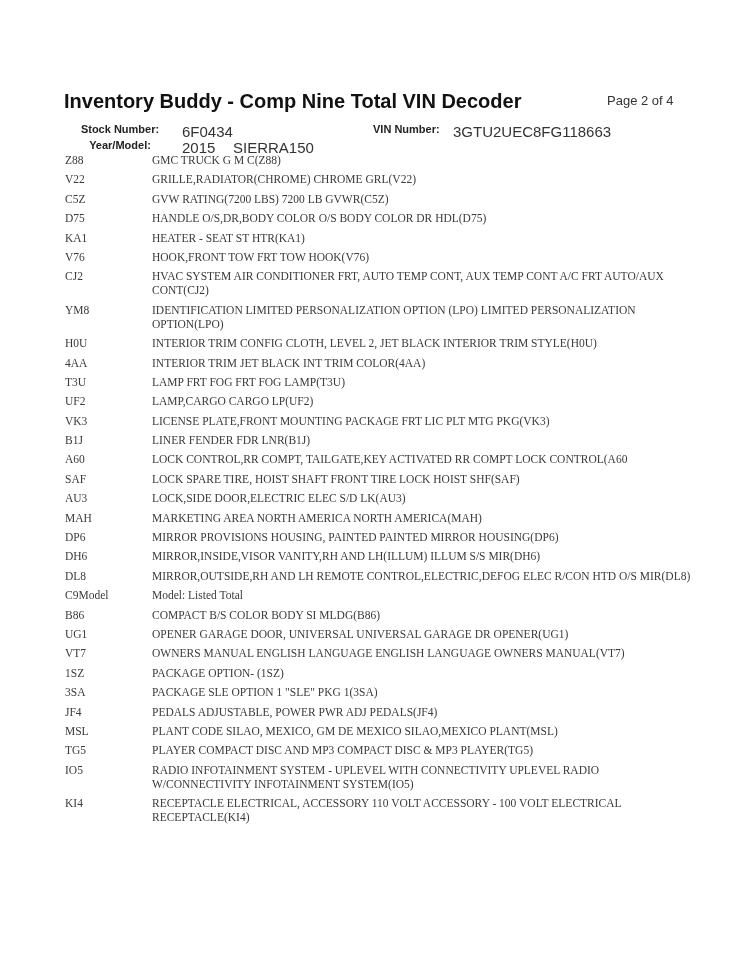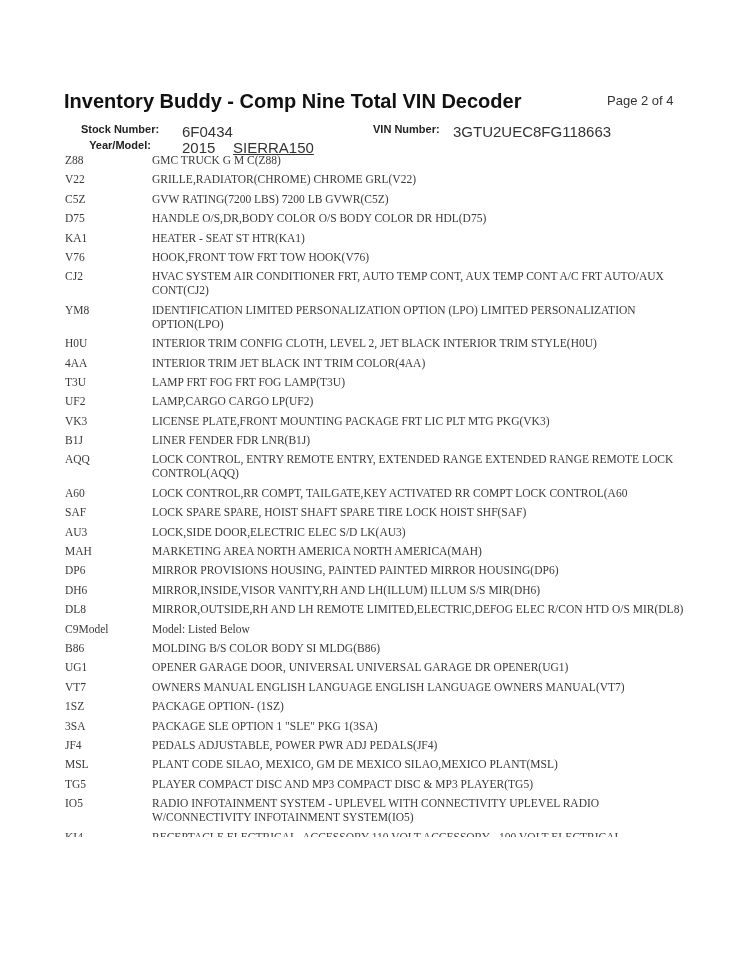--- a/index.html
+++ b/index.html
@@ -98,21 +98,21 @@
   <div class="page-indicator">Page 2 of 4</div>
 
   <div class="hdr-label right row-stock">Stock Number:</div>
   <div class="hdr-value row-stock" style="left:182px;">6F0434</div>
 
   <div class="hdr-label row-stock" style="left:373px;">VIN Number:</div>
   <div class="hdr-value row-stock" style="left:453px;">3GTU2UEC8FG118663</div>
 
   <div class="hdr-label right row-year">Year/Model:</div>
   <div class="hdr-value row-year" style="left:182px;">2015</div>
-  <div class="hdr-value row-year" style="left:233px;text-decoration:underline;">SIERRA150</div>
+  <div class="hdr-value row-year" style="left:233px;">SIERRA150</div>
 
   <div class="options-list">
     <div class="opt-row">
       <span class="opt-code">Z88</span>
       <span class="opt-desc">GMC TRUCK G M C(Z88)</span>
     </div>
 
     <div class="opt-row">
       <span class="opt-code">V22</span>
       <span class="opt-desc">GRILLE,RADIATOR(CHROME) CHROME GRL(V22)</span>
@@ -172,33 +172,29 @@
     <div class="opt-row">
       <span class="opt-code">VK3</span>
       <span class="opt-desc">LICENSE PLATE,FRONT MOUNTING PACKAGE FRT LIC PLT MTG PKG(VK3)</span>
     </div>
 
     <div class="opt-row">
       <span class="opt-code">B1J</span>
       <span class="opt-desc">LINER FENDER FDR LNR(B1J)</span>
     </div>
 
-    <div class="opt-row">
-      <span class="opt-code">AQQ</span>
-      <span class="opt-desc">LOCK CONTROL, ENTRY REMOTE ENTRY, EXTENDED RANGE EXTENDED RANGE REMOTE LOCK CONTROL(AQQ)</span>
-    </div>
 
     <div class="opt-row">
       <span class="opt-code">A60</span>
       <span class="opt-desc">LOCK CONTROL,RR COMPT, TAILGATE,KEY ACTIVATED RR COMPT LOCK CONTROL(A60</span>
     </div>
 
     <div class="opt-row">
       <span class="opt-code">SAF</span>
-      <span class="opt-desc">LOCK SPARE SPARE, HOIST SHAFT SPARE TIRE LOCK HOIST SHF(SAF)</span>
+      <span class="opt-desc">LOCK SPARE TIRE, HOIST SHAFT FRONT TIRE LOCK HOIST SHF(SAF)</span>
     </div>
 
     <div class="opt-row">
       <span class="opt-code">AU3</span>
       <span class="opt-desc">LOCK,SIDE DOOR,ELECTRIC ELEC S/D LK(AU3)</span>
     </div>
 
     <div class="opt-row">
       <span class="opt-code">MAH</span>
       <span class="opt-desc">MARKETING AREA NORTH AMERICA NORTH AMERICA(MAH)</span>
@@ -209,31 +205,31 @@
       <span class="opt-desc">MIRROR PROVISIONS HOUSING, PAINTED PAINTED MIRROR HOUSING(DP6)</span>
     </div>
 
     <div class="opt-row">
       <span class="opt-code">DH6</span>
       <span class="opt-desc">MIRROR,INSIDE,VISOR VANITY,RH AND LH(ILLUM) ILLUM S/S MIR(DH6)</span>
     </div>
 
     <div class="opt-row">
       <span class="opt-code">DL8</span>
-      <span class="opt-desc">MIRROR,OUTSIDE,RH AND LH REMOTE LIMITED,ELECTRIC,DEFOG ELEC R/CON HTD O/S MIR(DL8)</span>
+      <span class="opt-desc">MIRROR,OUTSIDE,RH AND LH REMOTE CONTROL,ELECTRIC,DEFOG ELEC R/CON HTD O/S MIR(DL8)</span>
     </div>
 
     <div class="opt-row">
       <span class="opt-code">C9Model</span>
-      <span class="opt-desc">Model: Listed Below</span>
+      <span class="opt-desc">Model: Listed Total</span>
     </div>
 
     <div class="opt-row">
       <span class="opt-code">B86</span>
-      <span class="opt-desc">MOLDING B/S COLOR BODY SI MLDG(B86)</span>
+      <span class="opt-desc">COMPACT B/S COLOR BODY SI MLDG(B86)</span>
     </div>
 
     <div class="opt-row">
       <span class="opt-code">UG1</span>
       <span class="opt-desc">OPENER GARAGE DOOR, UNIVERSAL UNIVERSAL GARAGE DR OPENER(UG1)</span>
     </div>
 
     <div class="opt-row">
       <span class="opt-code">VT7</span>
       <span class="opt-desc">OWNERS MANUAL ENGLISH LANGUAGE ENGLISH LANGUAGE OWNERS MANUAL(VT7)</span>

